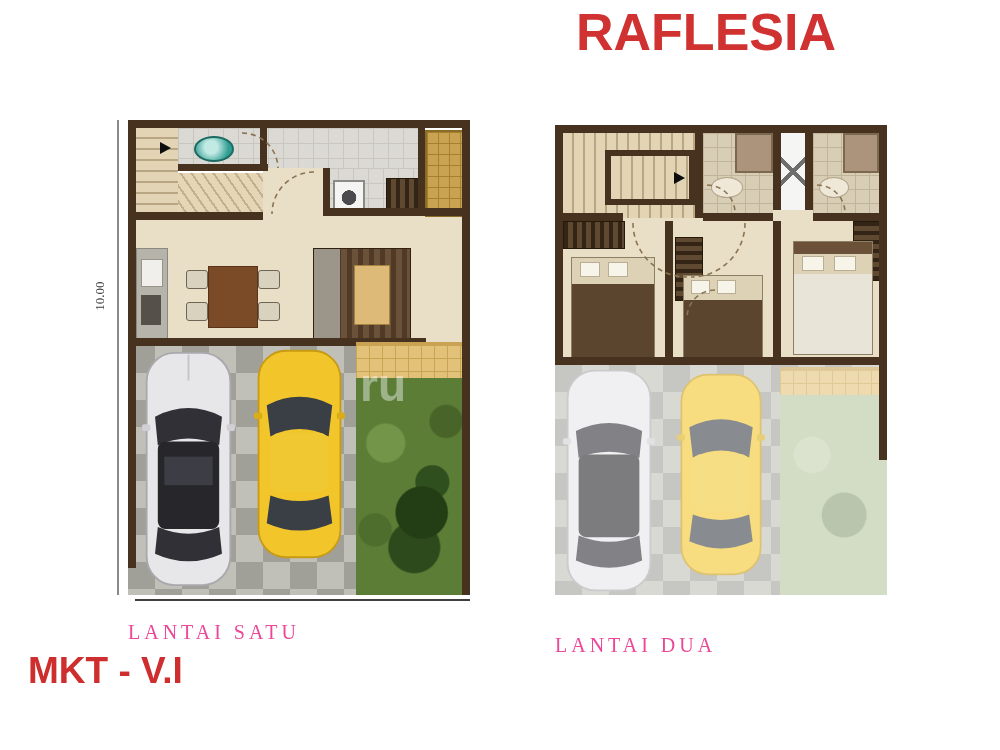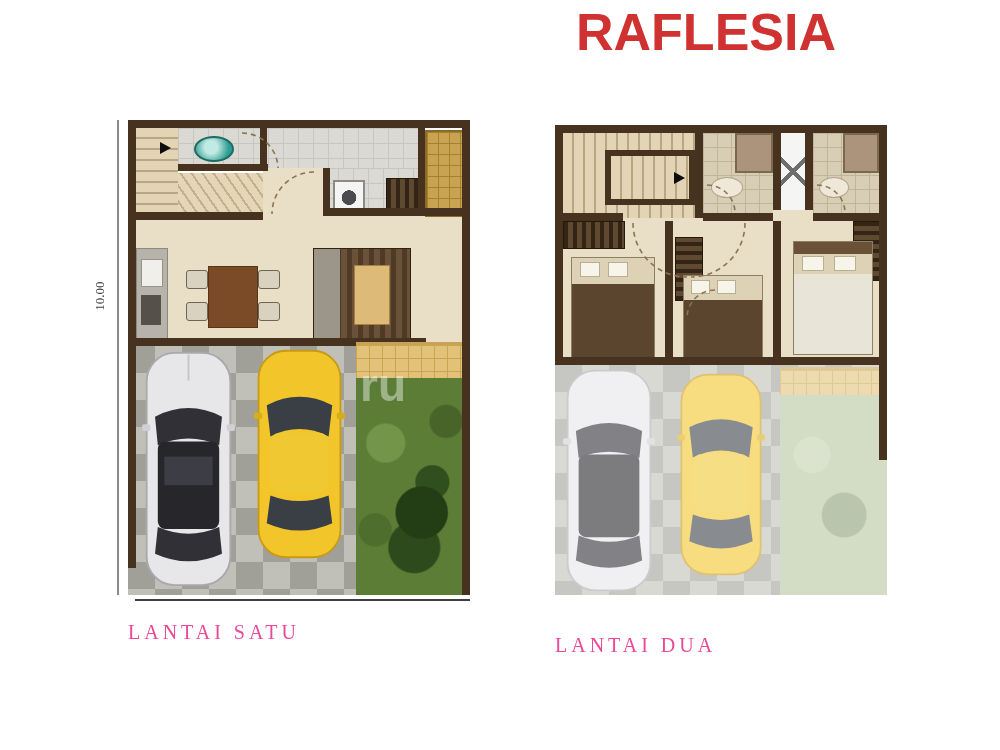--- a/index.html
+++ b/index.html
@@ -265,14 +265,15 @@
 
     <svg class="arcs" width="332" height="470">
       <path d="M152 60 A28 28 0 0 1 180 88" fill="none" stroke="#8a7452" stroke-width="1.6" stroke-dasharray="5 4"></path>
       <path d="M262 60 A28 28 0 0 1 290 88" fill="none" stroke="#8a7452" stroke-width="1.6" stroke-dasharray="5 4"></path>
       <path d="M78 98 A54 54 0 0 0 132 152" fill="none" stroke="#8a7452" stroke-width="1.6" stroke-dasharray="5 4"></path>
       <path d="M190 98 A54 54 0 0 1 136 152" fill="none" stroke="#8a7452" stroke-width="1.6" stroke-dasharray="5 4"></path>
       <path d="M160 165 A28 28 0 0 0 132 193" fill="none" stroke="#8a7452" stroke-width="1.6" stroke-dasharray="5 4"></path>
     </svg>
   </div>
 
+  <div class="brand">MKT - V.I</div>
 
 </div>
 
 </body></html>

